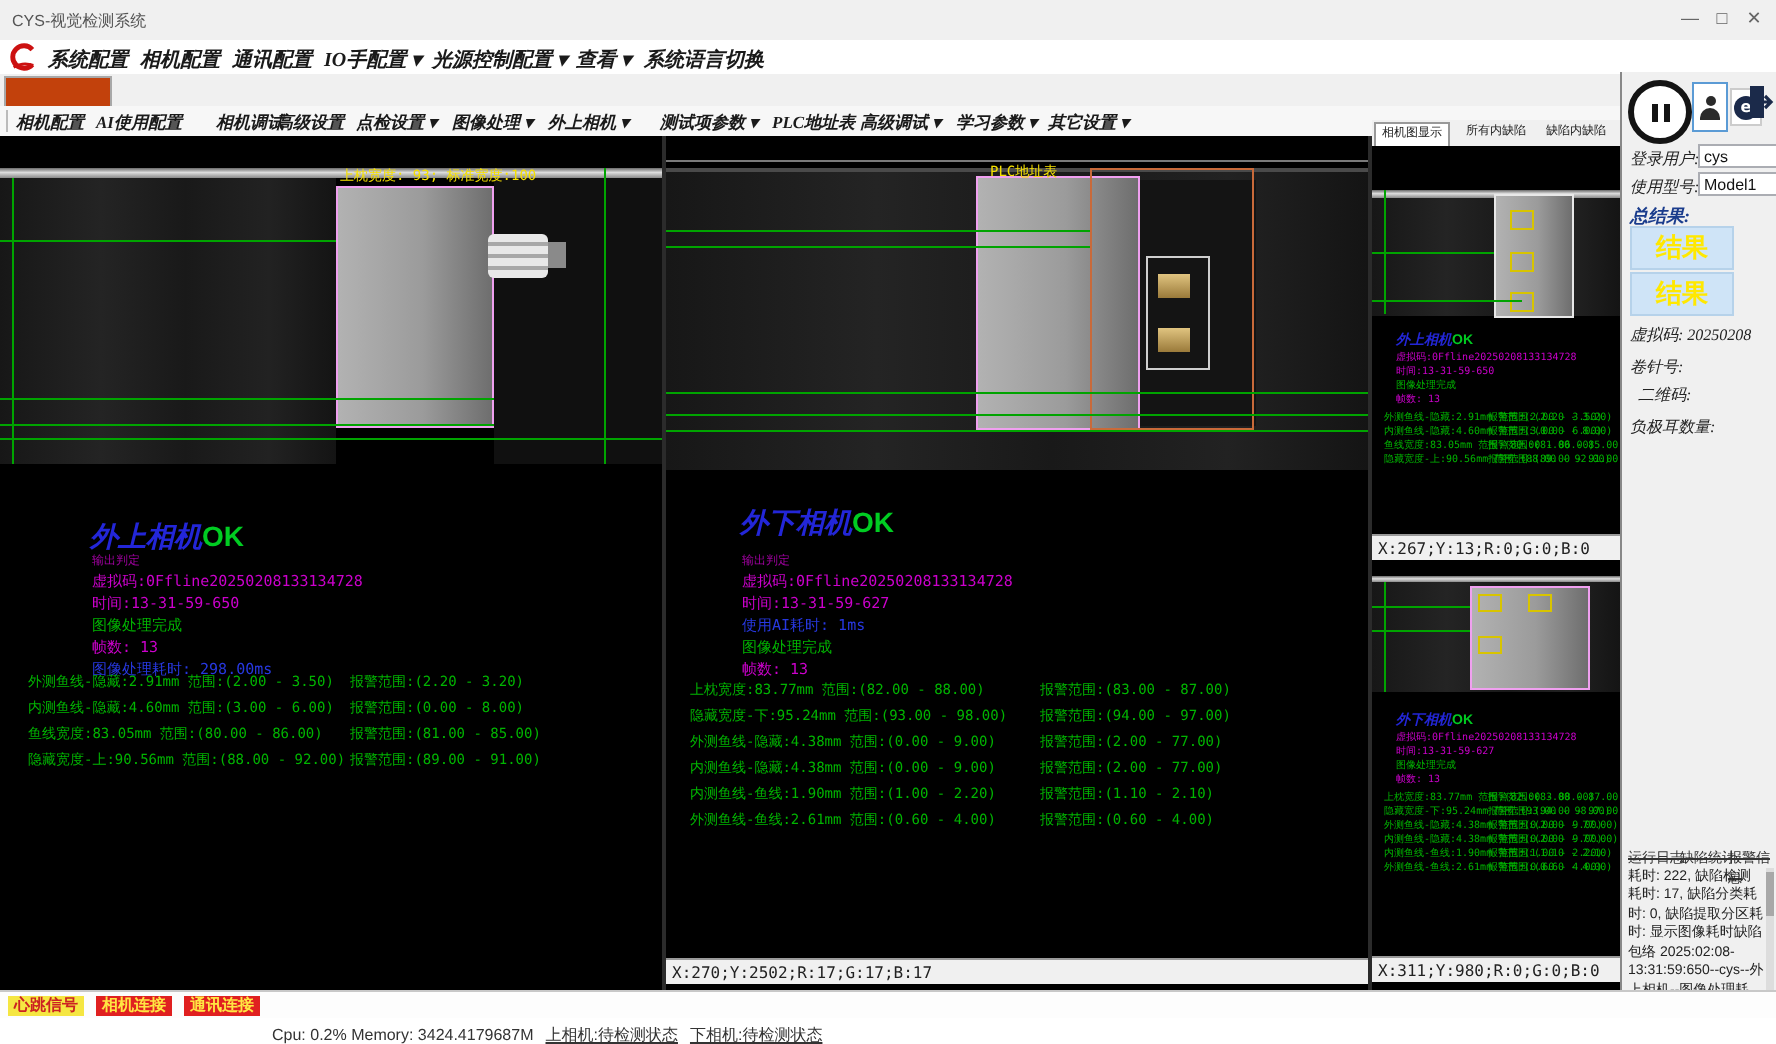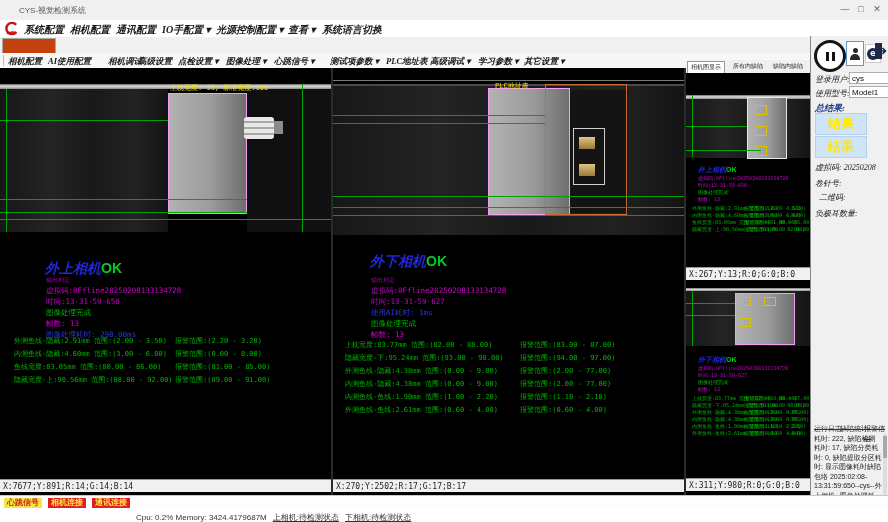--- a/index.html
+++ b/index.html
@@ -1,21 +1,21 @@
 <!DOCTYPE html>
 <html><head>
 <meta charset="utf-8">
 <style>
   html,body{margin:0;padding:0;background:#fff;}
   #app{position:relative;width:888px;height:522px;overflow:hidden;background:#fff;
        font-family:"Liberation Sans",sans-serif;}
   .abs{position:absolute;}
   
   #titlebar{left:0;top:0;width:888px;height:20px;background:#f0f0f0;border-bottom:1px solid #e0e0e0;}
-  #title{left:19px;top:5px;font-size:8px;color:#555;}
+  #title{left:6px;top:5px;font-size:8px;color:#555;}
   .winbtn{top:4px;font-size:9px;color:#666;width:14px;text-align:center;cursor:default;}
   
   #menubar{left:0;top:20px;width:888px;height:17px;background:#fff;}
   #logo{left:4px;top:1px;}
   .menuitem{top:3px;font:italic 600 10px "Liberation Serif",serif;color:#1a1a1a;white-space:nowrap;}
   
   #tabrow{left:0;top:37px;width:888px;height:16px;background:#f0f0f0;border-bottom:1px solid #c8c8c8;}
   #runtab{left:2px;top:1px;height:14px;padding:16px 8px;background:#c2410c;border:1px solid #a8a8a8;border-bottom:none;
           font:italic 9px "Liberation Serif",serif;color:#222;line-height:14px;}
   
@@ -119,21 +119,21 @@
   </div>
 
   <div class="abs" id="toolbar">
     <span class="abs" id="toolsep"></span>
     <span class="abs toolitem" style="left:8px">相机配置</span>
     <span class="abs toolitem" style="left:48px">AI使用配置</span>
     <span class="abs toolitem" style="left:108px">相机调试</span>
     <span class="abs toolitem" style="left:138px">高级设置</span>
     <span class="abs toolitem" style="left:178px">点检设置 ▾</span>
     <span class="abs toolitem" style="left:226px">图像处理 ▾</span>
-    <span class="abs toolitem" style="left:274px">心跳信号 ▾</span>
+    <span class="abs toolitem" style="left:274px">外上相机 ▾</span>
     <span class="abs toolitem" style="left:330px">测试项参数 ▾</span>
     <span class="abs toolitem" style="left:386px">PLC地址表</span>
     <span class="abs toolitem" style="left:430px">高级调试 ▾</span>
     <span class="abs toolitem" style="left:478px">学习参数 ▾</span>
     <span class="abs toolitem" style="left:524px">其它设置 ▾</span>
   </div>
 
   <div class="abs" id="main">
     <div class="abs vdiv" style="left:331px"></div>
     <div class="abs vdiv" style="left:684px"></div>
@@ -169,21 +169,20 @@
       <div class="abs mrow" style="left:14px;top:281px">
         <span>内测鱼线-隐藏:4.60mm 范围:(3.00 - 6.00)</span><span class="a2" style="left:161px">报警范围:(0.00 - 8.00)</span>
       </div>
       <div class="abs mrow" style="left:14px;top:294px">
         <span>鱼线宽度:83.05mm 范围:(80.00 - 86.00)</span><span class="a2" style="left:161px">报警范围:(81.00 - 85.00)</span>
       </div>
       <div class="abs mrow" style="left:14px;top:307px">
         <span>隐藏宽度-上:90.56mm 范围:(88.00 - 92.00)</span><span class="a2" style="left:161px">报警范围:(89.00 - 91.00)</span>
       </div>
 
-      <div class="abs coordbar" style="left:0;top:411px;width:331px">X:7677;Y:891;R:14;G:14;B:14</div>
     </div>
 
     <div class="abs" style="left:333px;top:0;width:351px;height:427px">
       <div class="abs" style="left:0;top:12px;width:351px;height:1px;background:#7a7a7a"></div>
       <div class="abs" style="left:0;top:16px;width:351px;height:2px;background:#4a4a4a"></div>
       <div class="abs mach" style="left:0;top:18px;width:351px;height:149px"></div>
       <div class="abs cell pinkline" style="left:155px;top:20px;width:80px;height:125px"></div>
       <div class="abs" style="left:237px;top:22px;width:58px;height:123px;background:#141414"></div>
       <div class="abs orangeline" style="left:212px;top:16px;width:80px;height:129px"></div>
       <div class="abs" style="left:240px;top:60px;width:30px;height:55px;border:1px solid #cfcfcf"></div>

